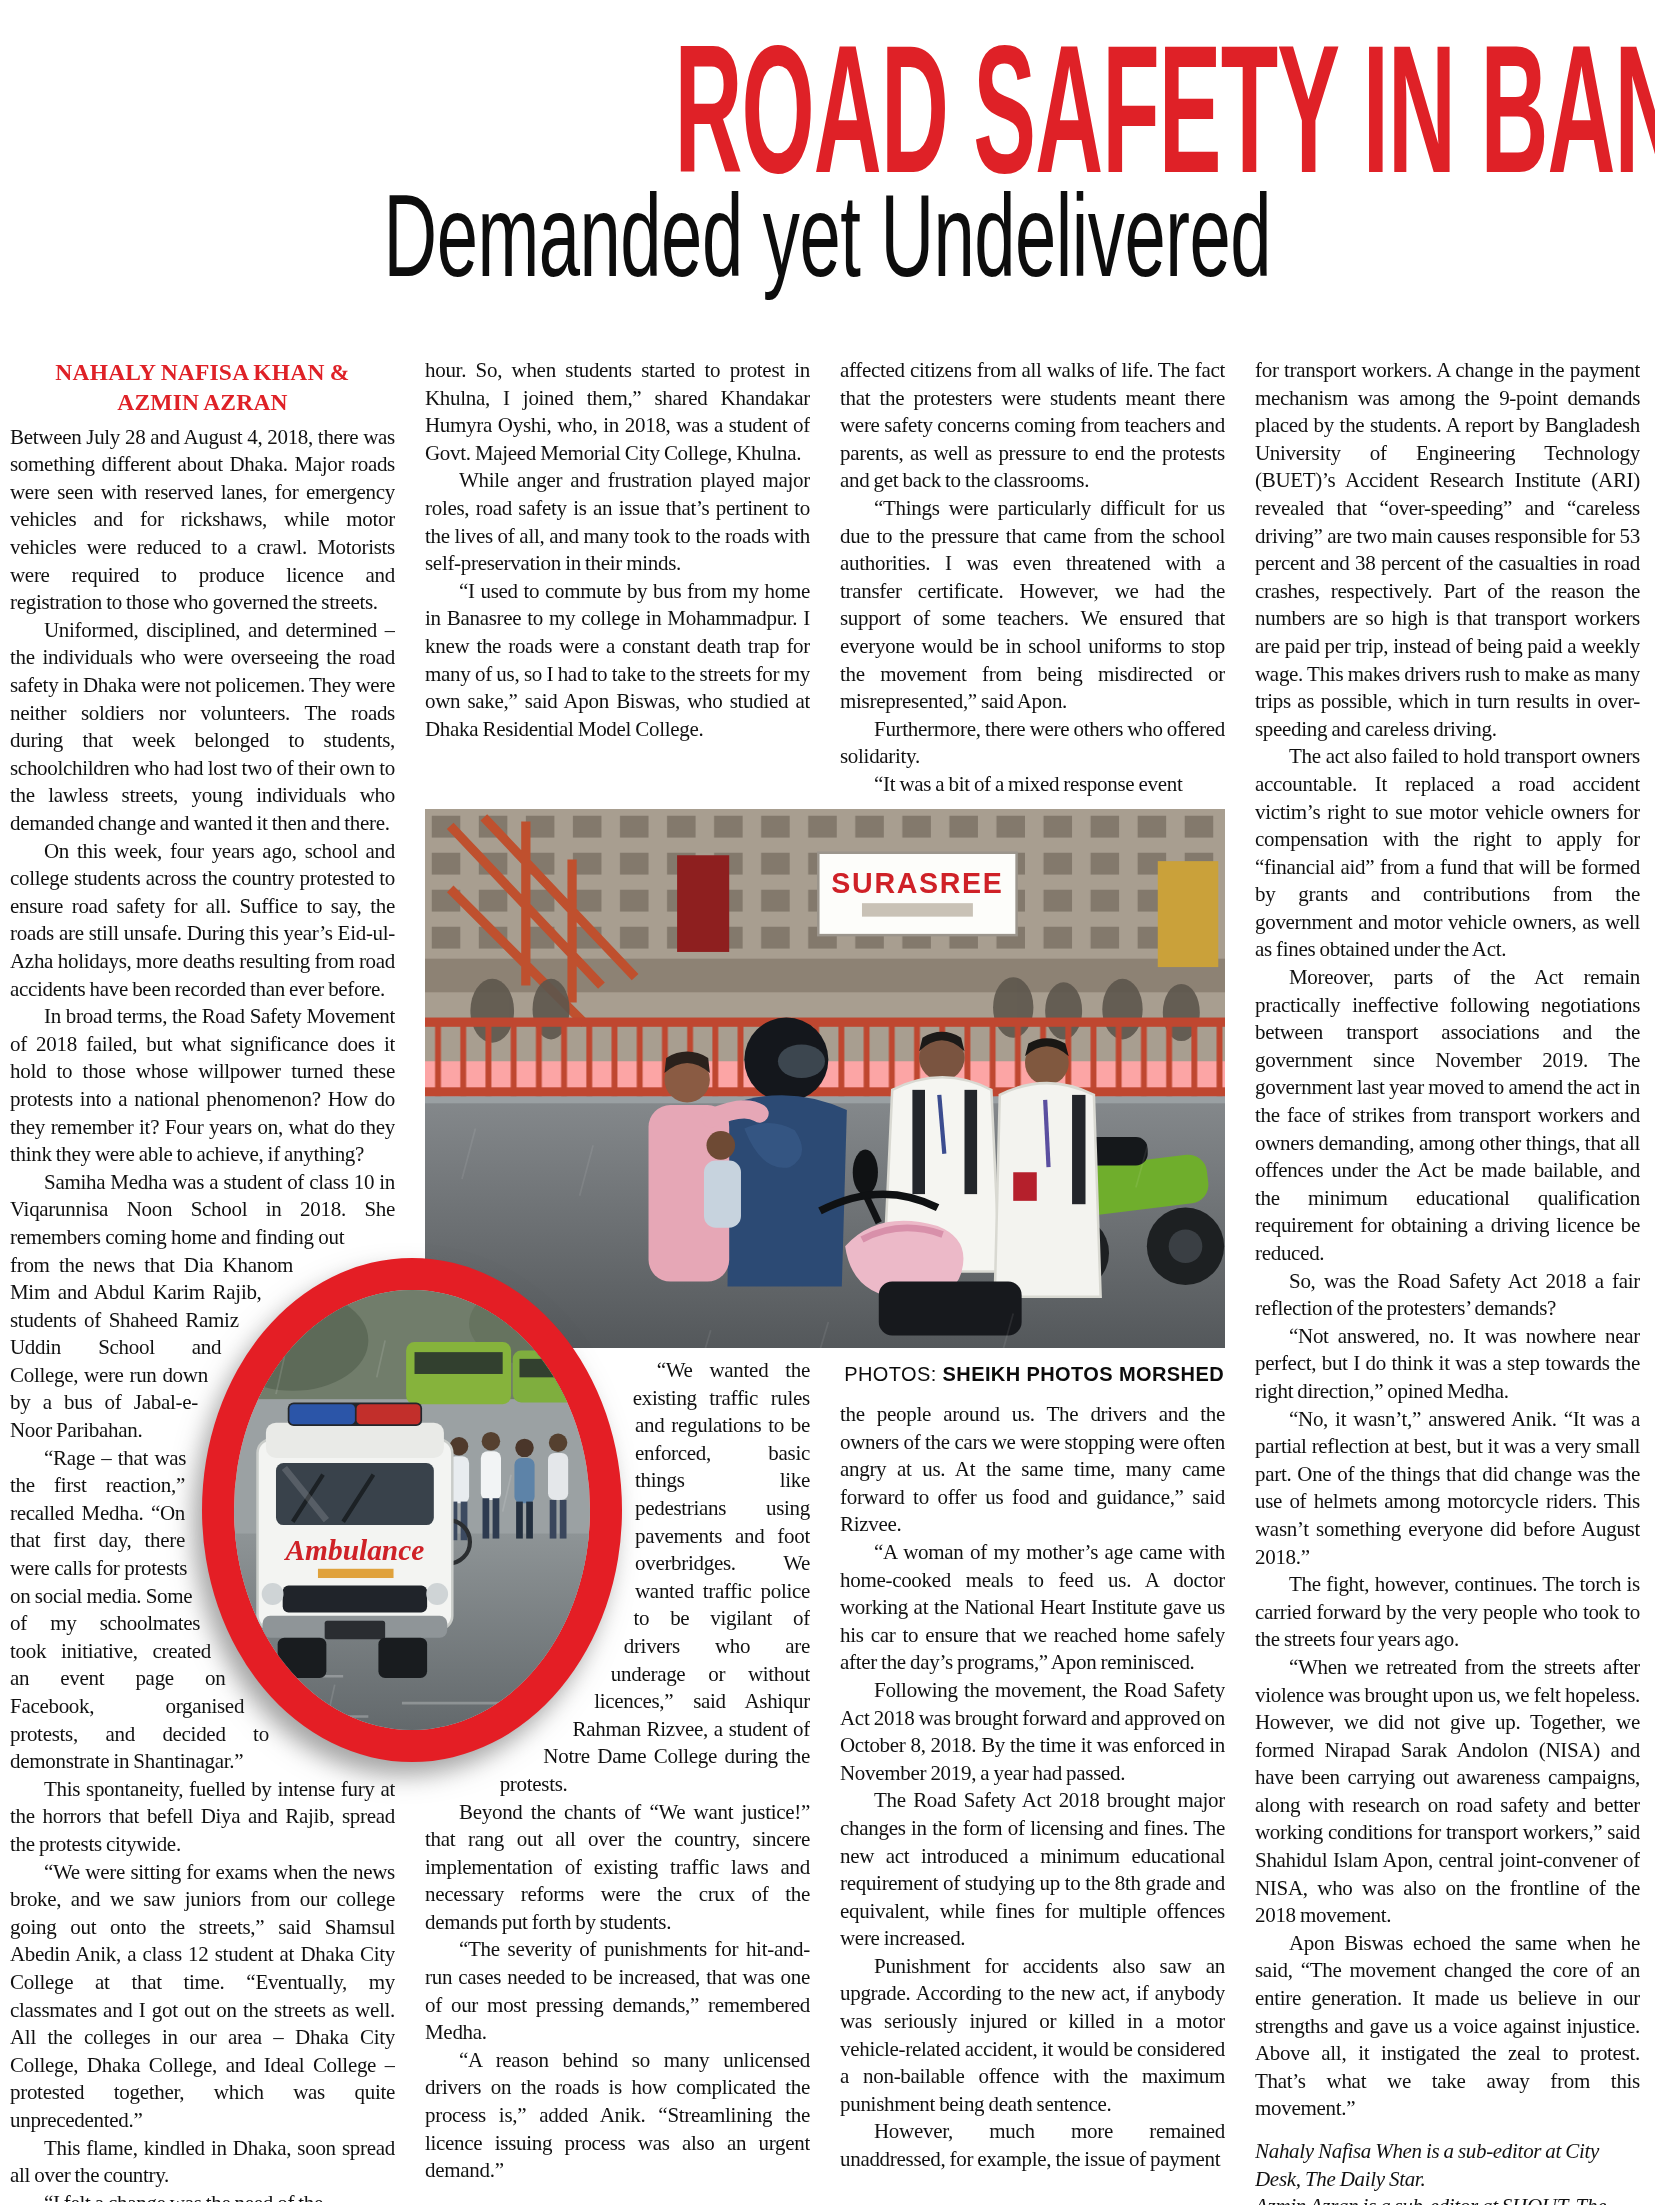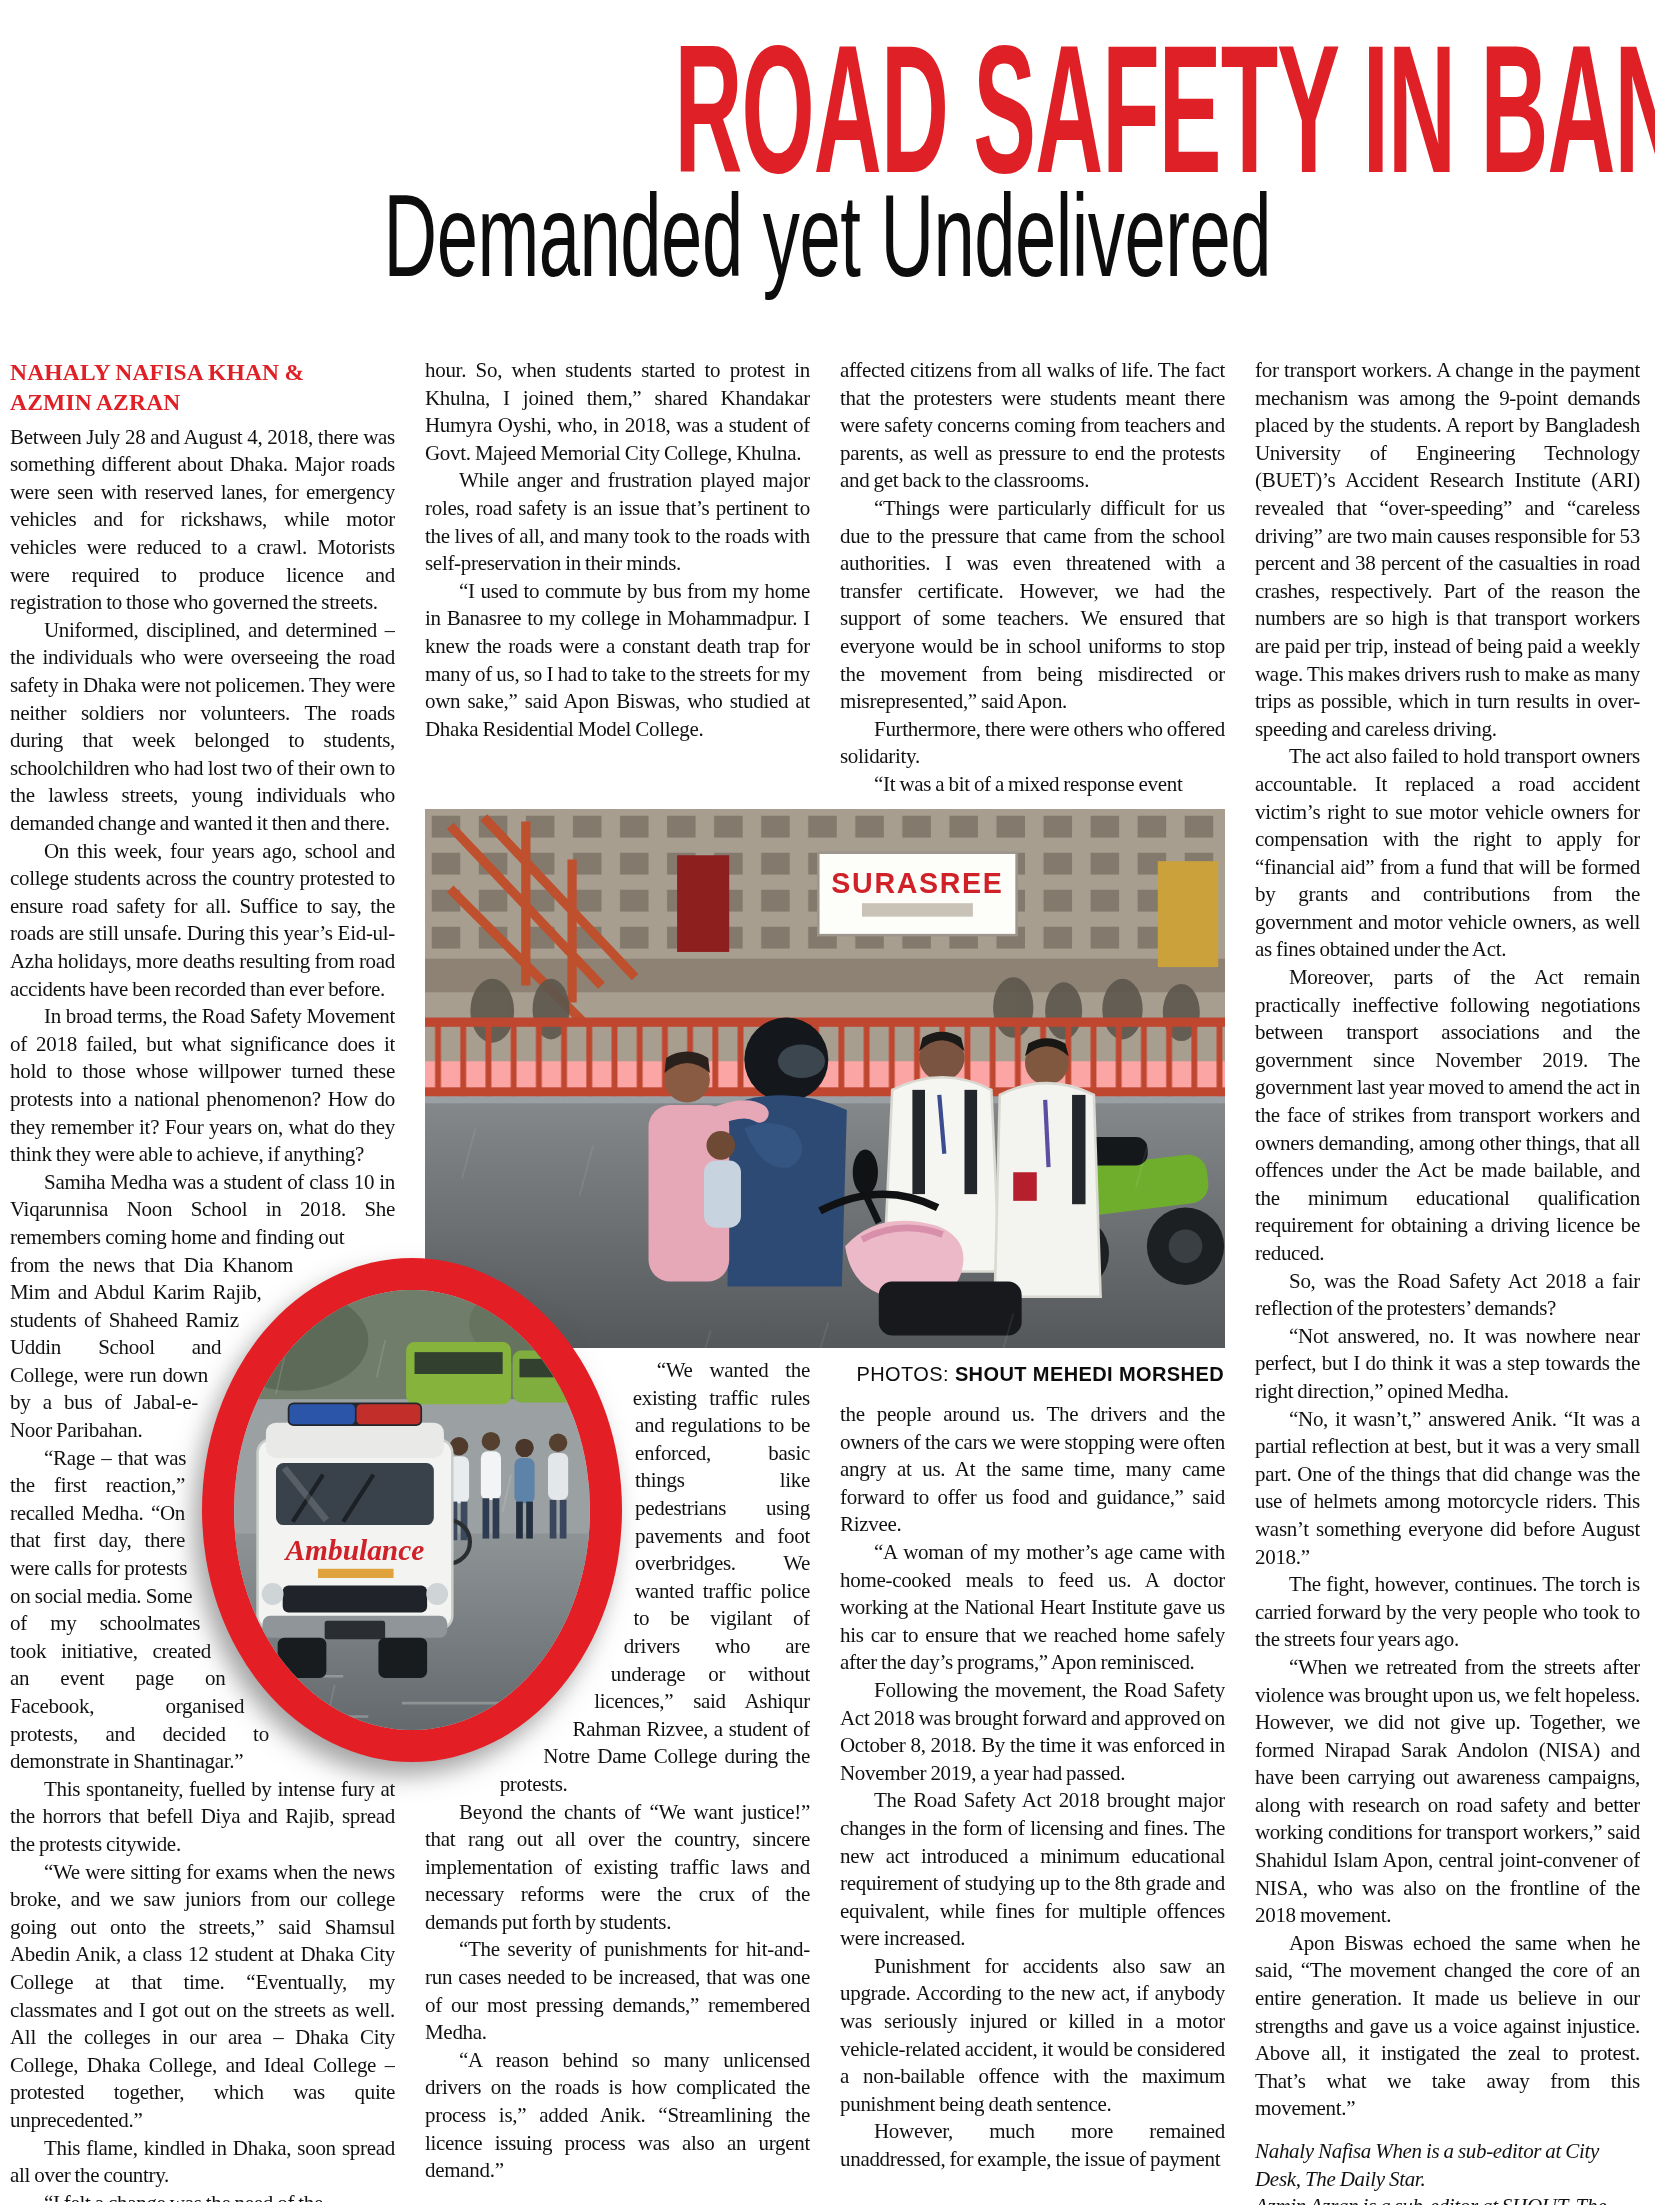--- a/index.html
+++ b/index.html
@@ -19,21 +19,21 @@
   #col2t{left:425px;top:357px;height:459px;}
   #col2b{left:425px;top:1357px;height:849px;}
   #col3t{left:840px;top:357px;height:459px;}
   #col3b{left:840px;top:1401px;height:804px;}
   #col4{left:1255px;top:357px;height:1848px;}
   .para{margin:0;text-indent:34px;}
   .para.ni{text-indent:0;}
   .para.bio{font-style:italic;text-indent:0;text-align:left;}
   .para.bio.first{margin-top:15px;}
   #byline{font-family:"Liberation Serif", serif;font-weight:bold;color:#df2127;
-          font-size:23.5px;line-height:30px;letter-spacing:0.2px;margin-bottom:6.7px;text-align:left;}
+          font-size:23.5px;line-height:30px;letter-spacing:0.2px;margin-bottom:6.7px;text-align:center;}
   
   .sp-r{float:right;width:0;height:888px;}
   .cut-r{float:right;clear:right;width:210px;height:528px;
          shape-outside:ellipse(229px 271px at 228px 265px);}
   .cut-l{float:left;width:210px;height:416px;
          shape-outside:ellipse(235px 281px at -12.6px 153px);}
   
   #mainphoto{position:absolute;left:425px;top:809px;width:800px;height:539px;overflow:hidden;background:#fca5a5;}
   #credit{position:absolute;top:1363px;left:754px;width:470px;text-align:right;
           font-family:"Liberation Sans", sans-serif;font-size:20px;color:#0c0c0c;letter-spacing:0.4px;}
@@ -223,21 +223,21 @@
           <path d="M200,400 l-16,60"></path>
           <path d="M340,620 l-12,40"></path>
         <path d="M700,600 l-14,50"></path>
           <path d="M860,400 l-14,50"></path>
           <path d="M480,610 l-12,40"></path>
       </g>
     </svg>
   </div>
 
   <div id="credit">
-    <span>PHOTOS: </span><b>SHOUT MEHEDI MORSHED</b>
+    <span>PHOTOS: </span><b>SHEIKH PHOTOS MORSHED</b>
   </div>
 
   <div id="inset">
     <svg viewBox="0 0 424 524" preserveAspectRatio="none">
       <defs>
         <linearGradient id="wet" x1="0" y1="0" x2="0" y2="1">
           <stop offset="0" stop-color="#8e9496"></stop>
             <stop offset="1" stop-color="#63696c"></stop>
         </linearGradient>
       </defs>

